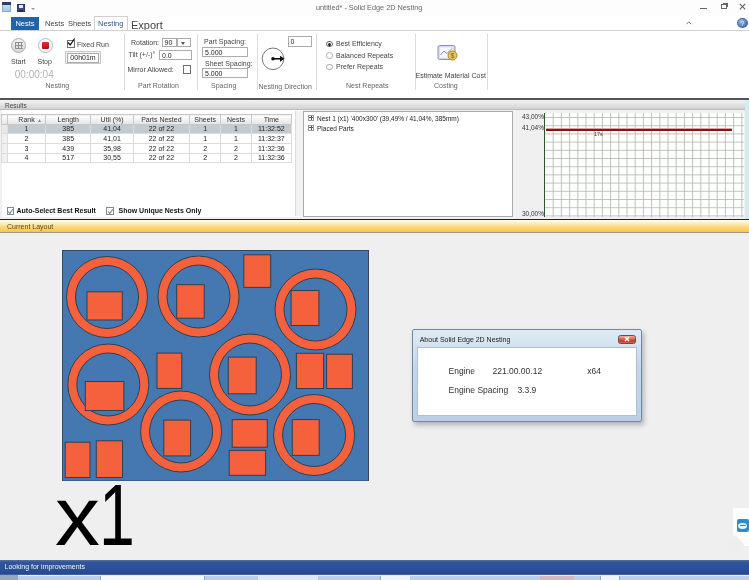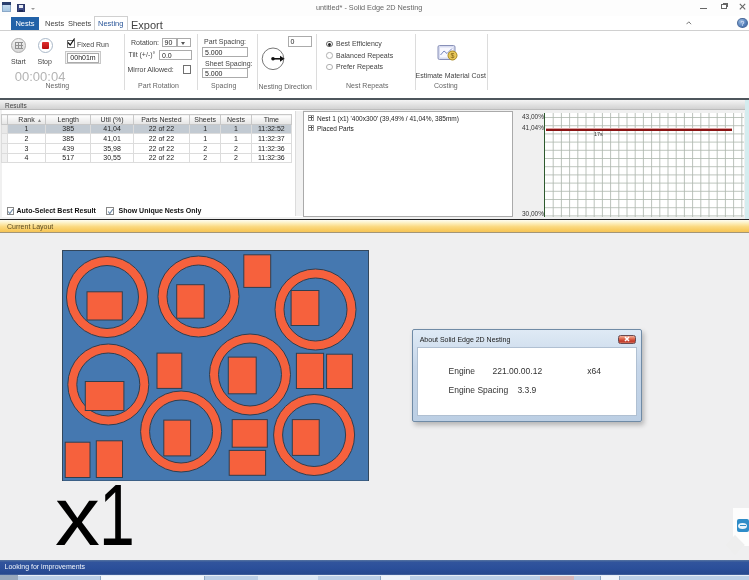--- a/index.html
+++ b/index.html
@@ -56,21 +56,21 @@
     linear-gradient(#909090,#909090) 0 0/8px 1.4px no-repeat,
     linear-gradient(#909090,#909090) 0 2.8px/8px 1.4px no-repeat,
     linear-gradient(#909090,#909090) 0 5.6px/8px 1.4px no-repeat,
     linear-gradient(#909090,#909090) 0 0/1.4px 7px no-repeat,
     linear-gradient(#909090,#909090) 3.3px 0/1.4px 7px no-repeat,
     linear-gradient(#909090,#909090) 6.6px 0/1.4px 7px no-repeat;"></div>
   <div class="abs lbl" style="left:11px;top:58.4px;">Start</div>
   <div class="abs" style="left:38.3px;top:37.8px;width:15px;height:15px;border-radius:50%;background:#fff;border:1.2px solid #aab8c8;"></div>
   <div class="abs" style="left:41.5px;top:42.2px;width:7px;height:6.6px;background:linear-gradient(180deg,#e03030,#b80d0d);border-radius:1px;"></div>
   <div class="abs lbl" style="left:37.5px;top:58.4px;">Stop</div>
-  <div class="abs" style="left:14.8px;top:68.8px;font-size:13px;color:#b4b4b4;">00:00:04</div>
+  <div class="abs" style="left:14.8px;top:68.8px;font-size:10px;color:#b4b4b4;">00:00:04</div>
   <div class="abs" style="left:66.5px;top:39.5px;width:8px;height:8px;border:1px solid #707070;background:#fff;"></div>
   <div class="abs" style="left:66px;top:37px;width:10px;height:10px;">
       <svg width="10" height="10">
         <path d="M2 5.5 L4.2 8 L8.6 1.5" stroke="#111" stroke-width="1.3" fill="none"></path>
       </svg>
     </div>
   <div class="abs lbl" style="left:77px;top:40.5px;">Fixed Run</div>
   <div class="abs" style="left:65px;top:51px;width:36px;height:13px;border:1px solid #c8c8c8;background:#f4f4f4;"></div>
   <div class="abs box" style="left:67px;top:53px;width:32px;height:9.5px;text-align:center;line-height:8.5px;">00h01m</div>
   <div class="abs grp" style="left:45.5px;top:81.5px;">Nesting</div>

